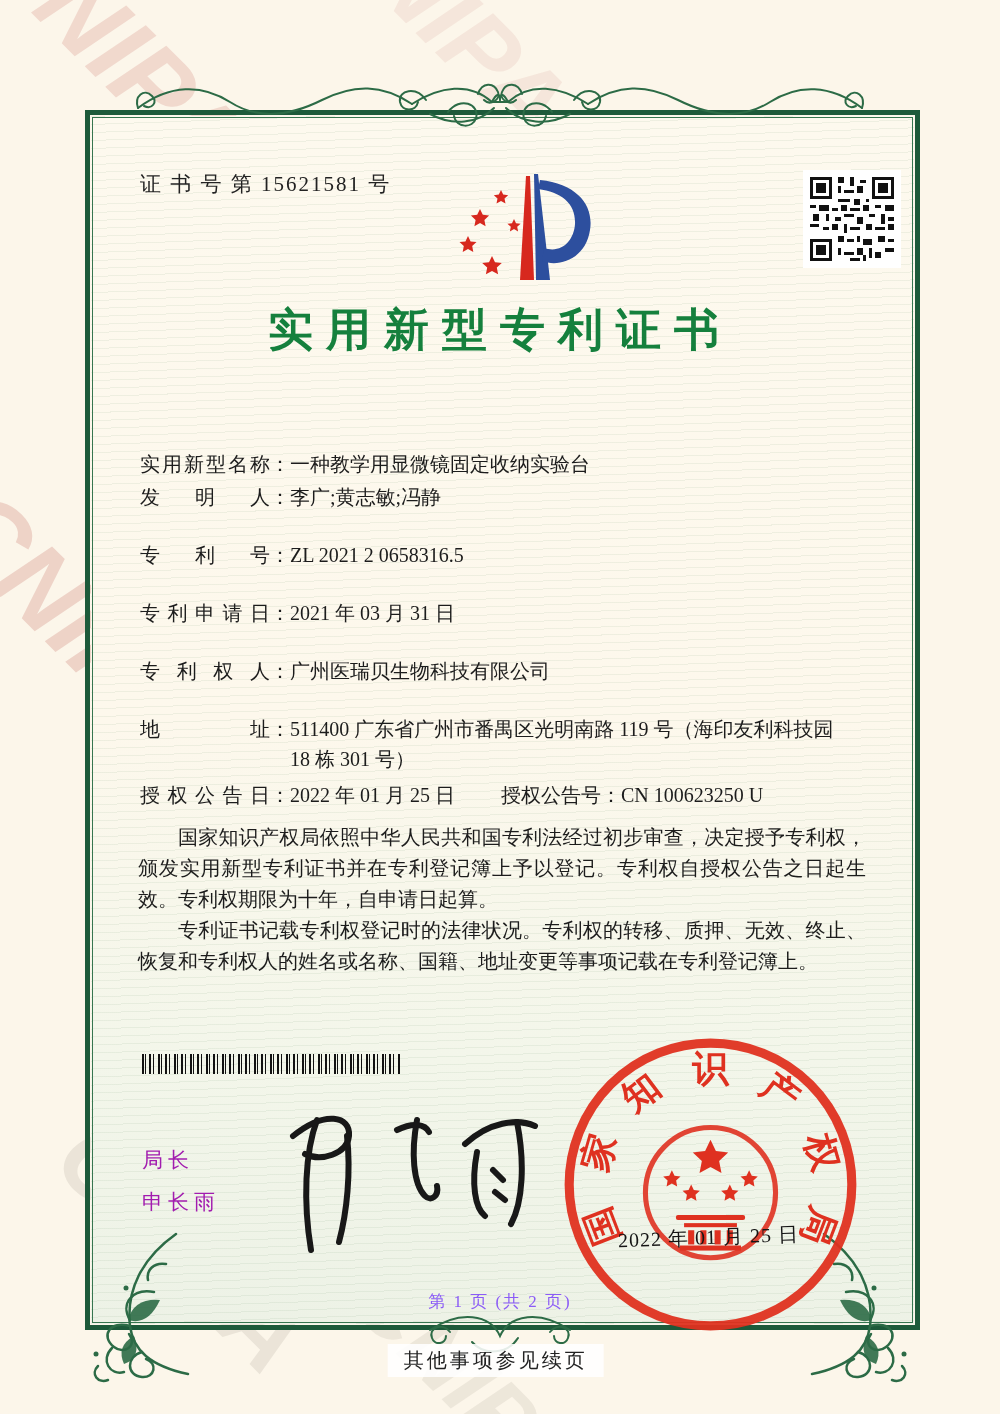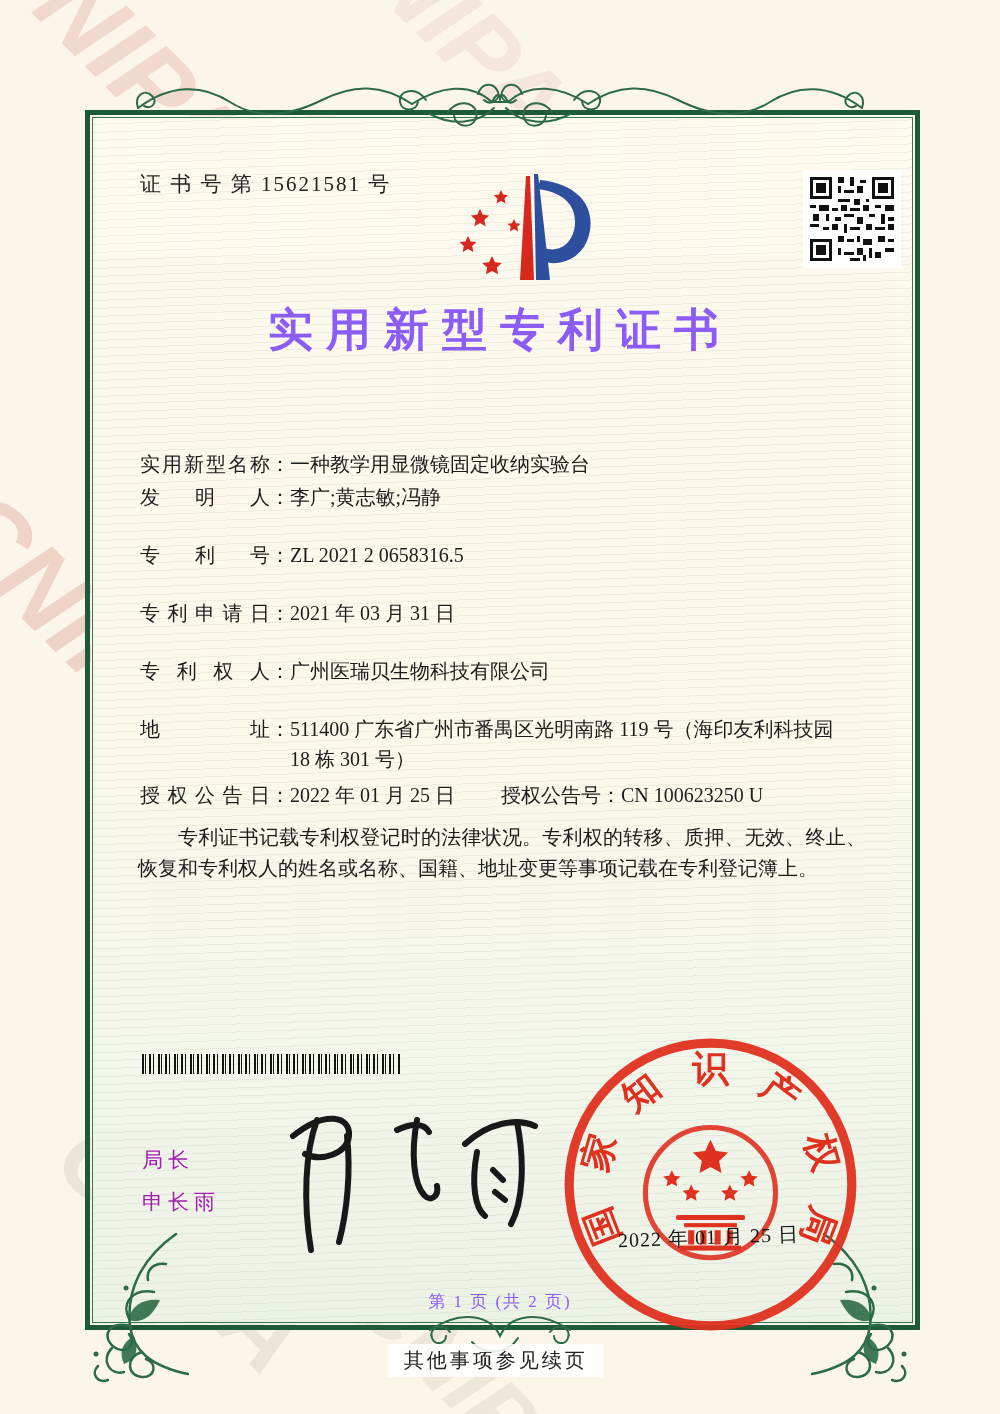--- a/index.html
+++ b/index.html
@@ -31,21 +31,21 @@
   }
   .orn{position:absolute;pointer-events:none;}
   
   .cert-no{
     position:absolute;left:140px;top:170px;font-size:21px;letter-spacing:2px;color:#222;
   }
   .logo{position:absolute;left:428px;top:164px;}
   .qr{position:absolute;left:803px;top:170px;width:90px;height:90px;background:#fff;padding:4px;}
   .title{
     position:absolute;left:0;top:300px;width:1000px;text-align:center;
-    font-size:45px;font-weight:bold;letter-spacing:13px;color:#8b5cf6;
+    font-size:45px;font-weight:bold;letter-spacing:13px;color:#15803d;
   }
   
   .frow{position:absolute;left:140px;display:flex;font-size:20px;line-height:30px;}
   .flabel{
     display:inline-block;width:130px;text-align:justify;text-align-last:justify;
     flex:none;color:#1c1c1c;
   }
   .fcolon{flex:none;}
   .fvalue{max-width:565px;}
   .grant-group{display:flex;}
@@ -271,20 +271,21 @@
       <span class="fvalue">2022 年 01 月 25 日</span>
     </span>
     <span class="grant-group" style="margin-left:46px;">
       <span>授权公告号</span>
         <span class="fcolon">：</span>
       <span class="fvalue">CN 100623250 U</span>
     </span>
   </div>
 
   <div class="body-text">
+    <p>国家知识产权局依照中华人民共和国专利法经过初步审查，决定授予专利权，颁发实用新型专利证书并在专利登记簿上予以登记。专利权自授权公告之日起生效。专利权期限为十年，自申请日起算。</p>
     <p>专利证书记载专利权登记时的法律状况。专利权的转移、质押、无效、终止、恢复和专利权人的姓名或名称、国籍、地址变更等事项记载在专利登记簿上。</p>
   </div>
 
   <div class="barcode"></div>
 
   <div class="official" style="top:1146px;">局长</div>
   <div class="official" style="top:1188px;">申长雨</div>
 
   <svg class="signature" width="290" height="170" viewBox="0 0 290 170">
     <g stroke="#181818" fill="none" stroke-width="6" stroke-linecap="round" stroke-linejoin="round">

